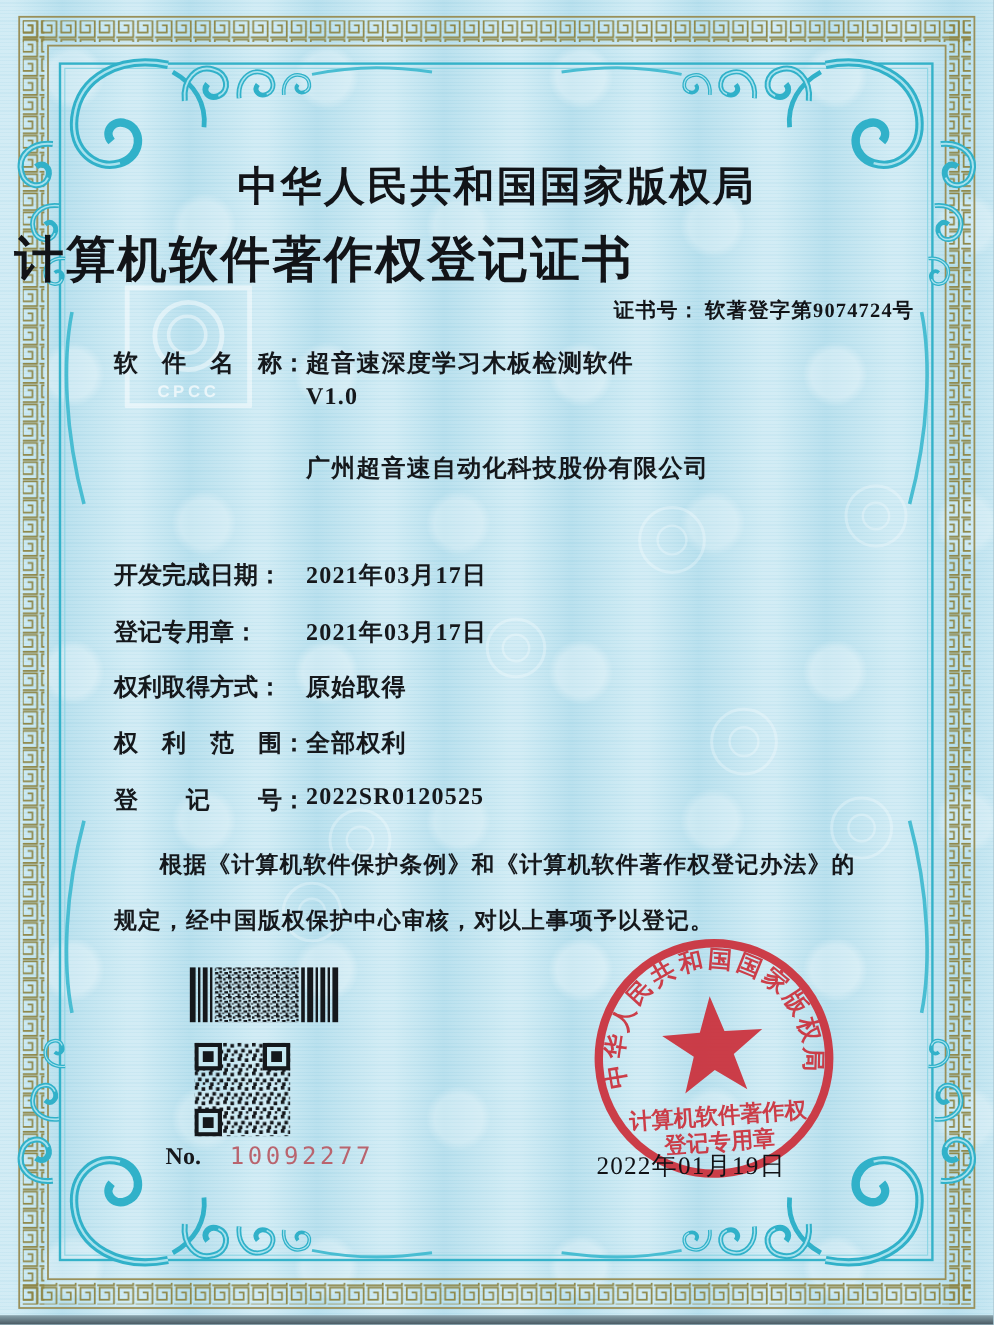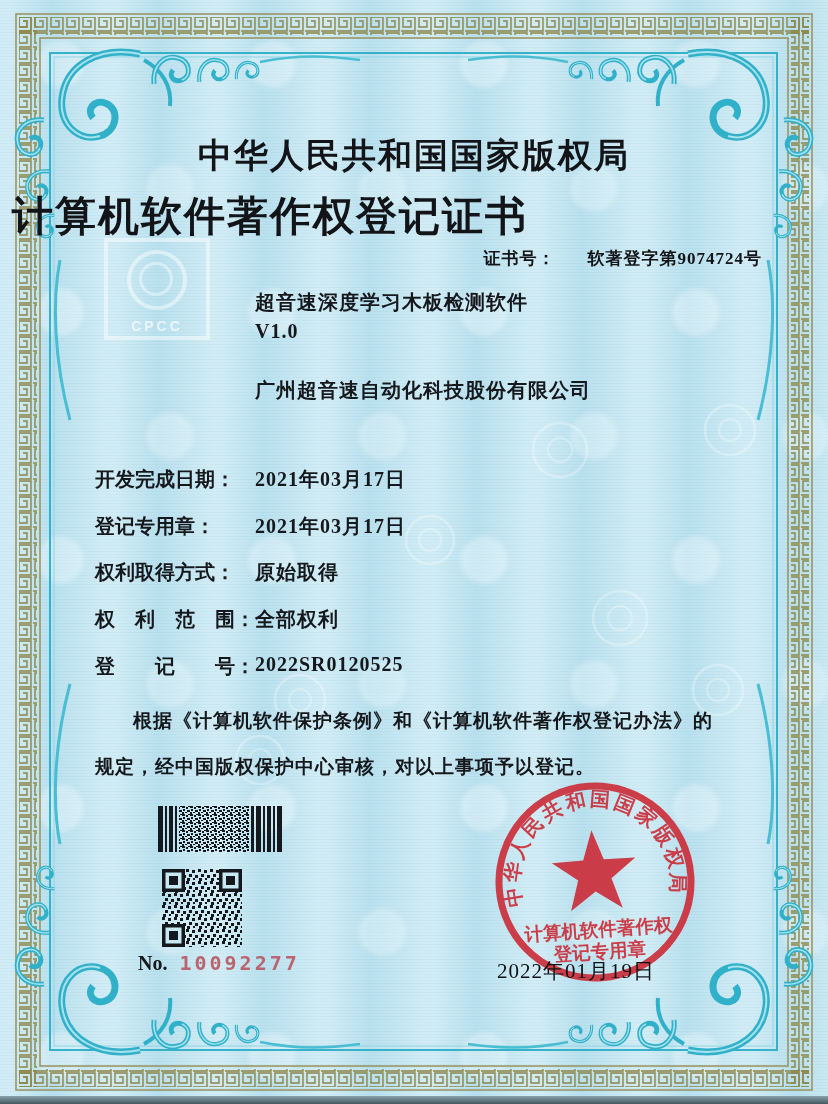--- a/index.html
+++ b/index.html
@@ -19,29 +19,29 @@
   .cpcc-wm{position:absolute;left:104px;top:238px;width:98px;height:94px;z-index:1;
     border:4px solid rgba(255,255,255,0.55);border-radius:1px;opacity:0.85;}
   .cpcc-wm .ring{position:absolute;left:19px;top:8px;width:52px;height:52px;border:4px solid rgba(255,255,255,0.55);border-radius:50%;}
   .cpcc-wm .ring2{position:absolute;left:31px;top:20px;width:28px;height:28px;border:3px solid rgba(255,255,255,0.5);border-radius:50%;}
   .cpcc-wm .cpcc-text{position:absolute;left:0;right:0;bottom:2px;text-align:center;
     color:rgba(255,255,255,0.8);font-family:"Liberation Sans",sans-serif;font-weight:bold;font-size:14px;letter-spacing:3px;}
   .txt{position:absolute;z-index:2;color:#121418;}
   .authority{left:0;width:828px;top:133px;text-align:center;font-size:34px;font-weight:bold;letter-spacing:2px;}
   .cert-title{left:0;width:828px;top:189px;font-size:41px;font-weight:bold;letter-spacing:2px;padding-left:12px;}
   .cert-no{right:66px;top:247px;font-size:17px;font-weight:bold;letter-spacing:1px;}
-  .cert-no .lbl{margin-right:32px;text-align:right;}
+  .cert-no .lbl{margin-right:4px;text-align:right;}
   .flabel{position:absolute;left:95px;z-index:2;font-size:20px;font-weight:bold;color:#15181c;white-space:pre;}
   .fvalue{position:absolute;left:255px;z-index:2;font-size:20px;font-weight:bold;color:#15181c;letter-spacing:1px;white-space:nowrap;}
   .stmt{position:absolute;left:95px;z-index:2;font-size:19px;font-weight:bold;color:#15181c;letter-spacing:1px;white-space:nowrap;}
   .indent{text-indent:2em;}
   .barcode{position:absolute;left:158px;top:806px;z-index:2;}
   .qrcode{position:absolute;left:162px;top:869px;z-index:2;}
   .serial{position:absolute;left:138px;top:951px;z-index:2;font-size:20px;font-weight:bold;color:#16181c;}
-  .serial .no-value{font-family:"DejaVu Sans Mono",monospace;font-weight:bold;color:#b9646e;letter-spacing:3px;margin-left:12px;}
+  .serial .no-value{font-family:"DejaVu Sans Mono",monospace;font-weight:normal;color:#b9646e;letter-spacing:3px;margin-left:24px;}
   .stamp{position:absolute;left:476px;top:780px;z-index:3;opacity:0.92;}
   .issue-date{position:absolute;left:497px;top:957px;z-index:4;font-size:21px;font-weight:normal;color:#101216;letter-spacing:1px;}
   .scan-edge{position:absolute;left:0;bottom:0;width:828px;height:8px;z-index:5;
     background:linear-gradient(180deg,#8aa4ad,#46565f);}
 </style>
 </head>
 <body>
 
 <div class="page">
 
@@ -127,20 +127,21 @@
     <div class="ring2"></div>
     <div class="cpcc-text">CPCC</div>
   </div>
 
   <div class="txt authority">中华人民共和国国家版权局</div>
   <div class="txt cert-title">计算机软件著作权登记证书</div>
   <div class="txt cert-no">
     <span class="lbl">证书号：</span><span>软著登字第9074724号</span>
   </div>
 
+  <span class="flabel" style="top:289px">软　件　名　称：</span>
   <span class="fvalue" style="top:289px">超音速深度学习木板检测软件</span>
   <span class="fvalue" style="top:320px">V1.0</span>
 
   <span class="fvalue" style="top:377px">广州超音速自动化科技股份有限公司</span>
 
   <span class="flabel" style="top:466px">开发完成日期：</span>
   <span class="fvalue" style="top:466px">2021年03月17日</span>
 
   <span class="flabel" style="top:513px">登记专用章：</span>
   <span class="fvalue" style="top:513px">2021年03月17日</span>

